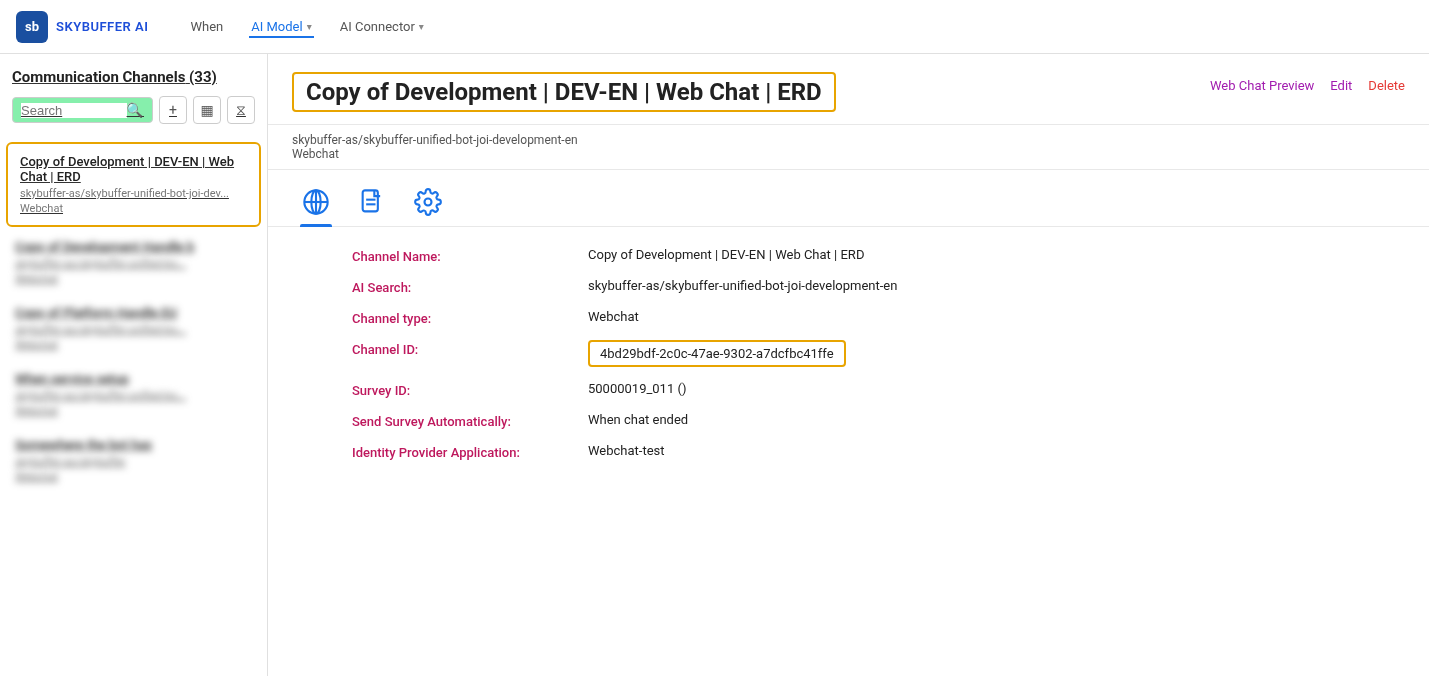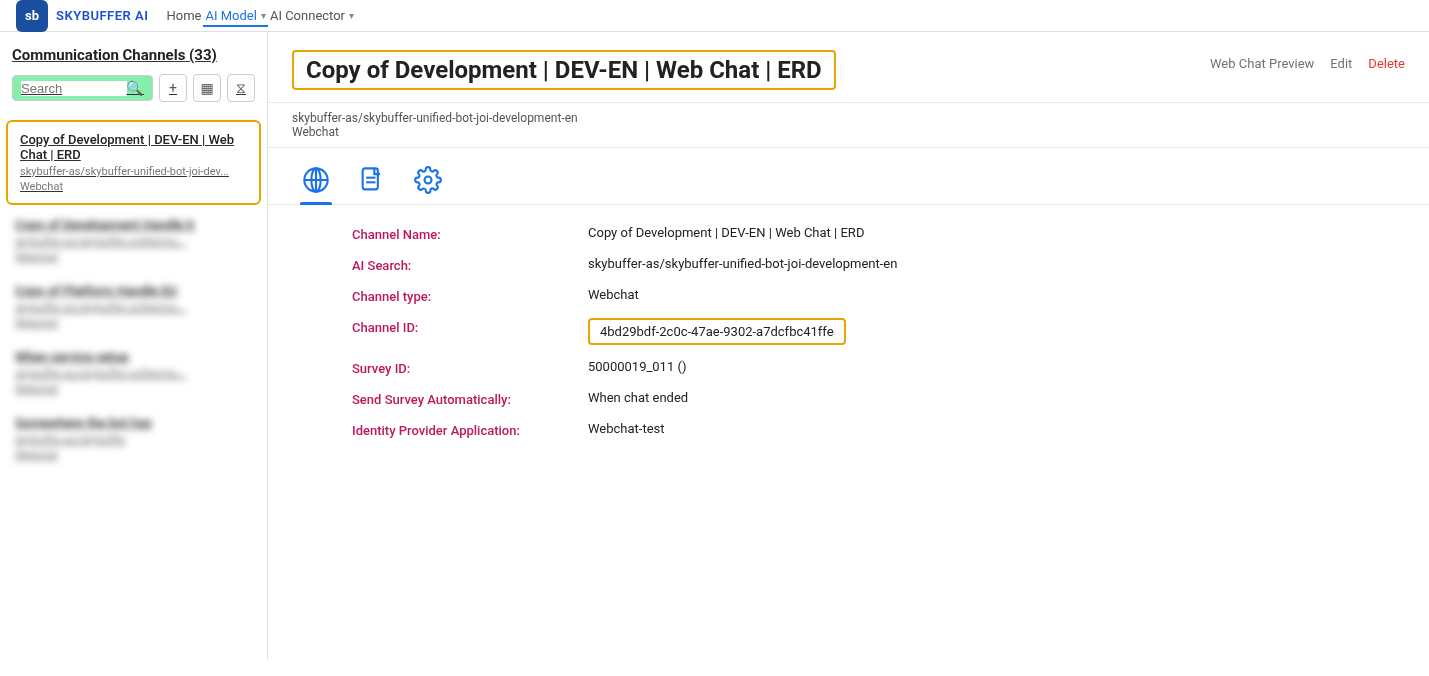--- a/index.html
+++ b/index.html
@@ -2,23 +2,24 @@
 <html><head>
   <meta charset="utf-8">
   <style>
     * { box-sizing: border-box; margin: 0; padding: 0; }
     body { font-family: -apple-system, BlinkMacSystemFont, 'Segoe UI', Roboto, sans-serif; font-size: 14px; color: #333; background: #fff; }
 
     
     .top-bar {
       display: flex;
       align-items: center;
-      height: 32px;
+      height: 54px;
       border-bottom: 1px solid #e0e0e0;
       padding: 0 16px;
+      gap: 24px;
     }
     .logo-area {
       display: flex;
       align-items: center;
       gap: 8px;
       margin-right: 16px;
     }
     .logo-icon {
       width: 32px; height: 32px;
       background: #1a4fa0;
@@ -183,21 +184,21 @@
       color: #222;
     }
     .content-header-actions {
       display: flex;
       gap: 16px;
       align-items: center;
       padding-top: 6px;
     }
     .action-link {
       font-size: 13px;
-      color: #737373;
+      color: #a21caf;
       cursor: pointer;
       text-decoration: none;
     }
     .action-link.danger { color: #e53935; }
 
     .breadcrumb-area {
       padding: 8px 24px;
       border-bottom: 1px solid #e8e8e8;
     }
     .breadcrumb-path {
@@ -281,21 +282,21 @@
 
 <div class="top-bar">
   <div class="logo-area">
     <div class="logo-icon">
       <span>sb</span>
     </div>
     <span class="logo-text">SKYBUFFER AI</span>
   </div>
 
   <a class="nav-item">
-    <span>Home</span>
+    <span>When</span>
   </a>
   <a class="nav-item active">
     <span>AI Model</span>
     <span class="chevron">▾</span>
   </a>
   <a class="nav-item">
     <span>AI Connector</span>
     <span class="chevron">▾</span>
   </a>
 </div>

